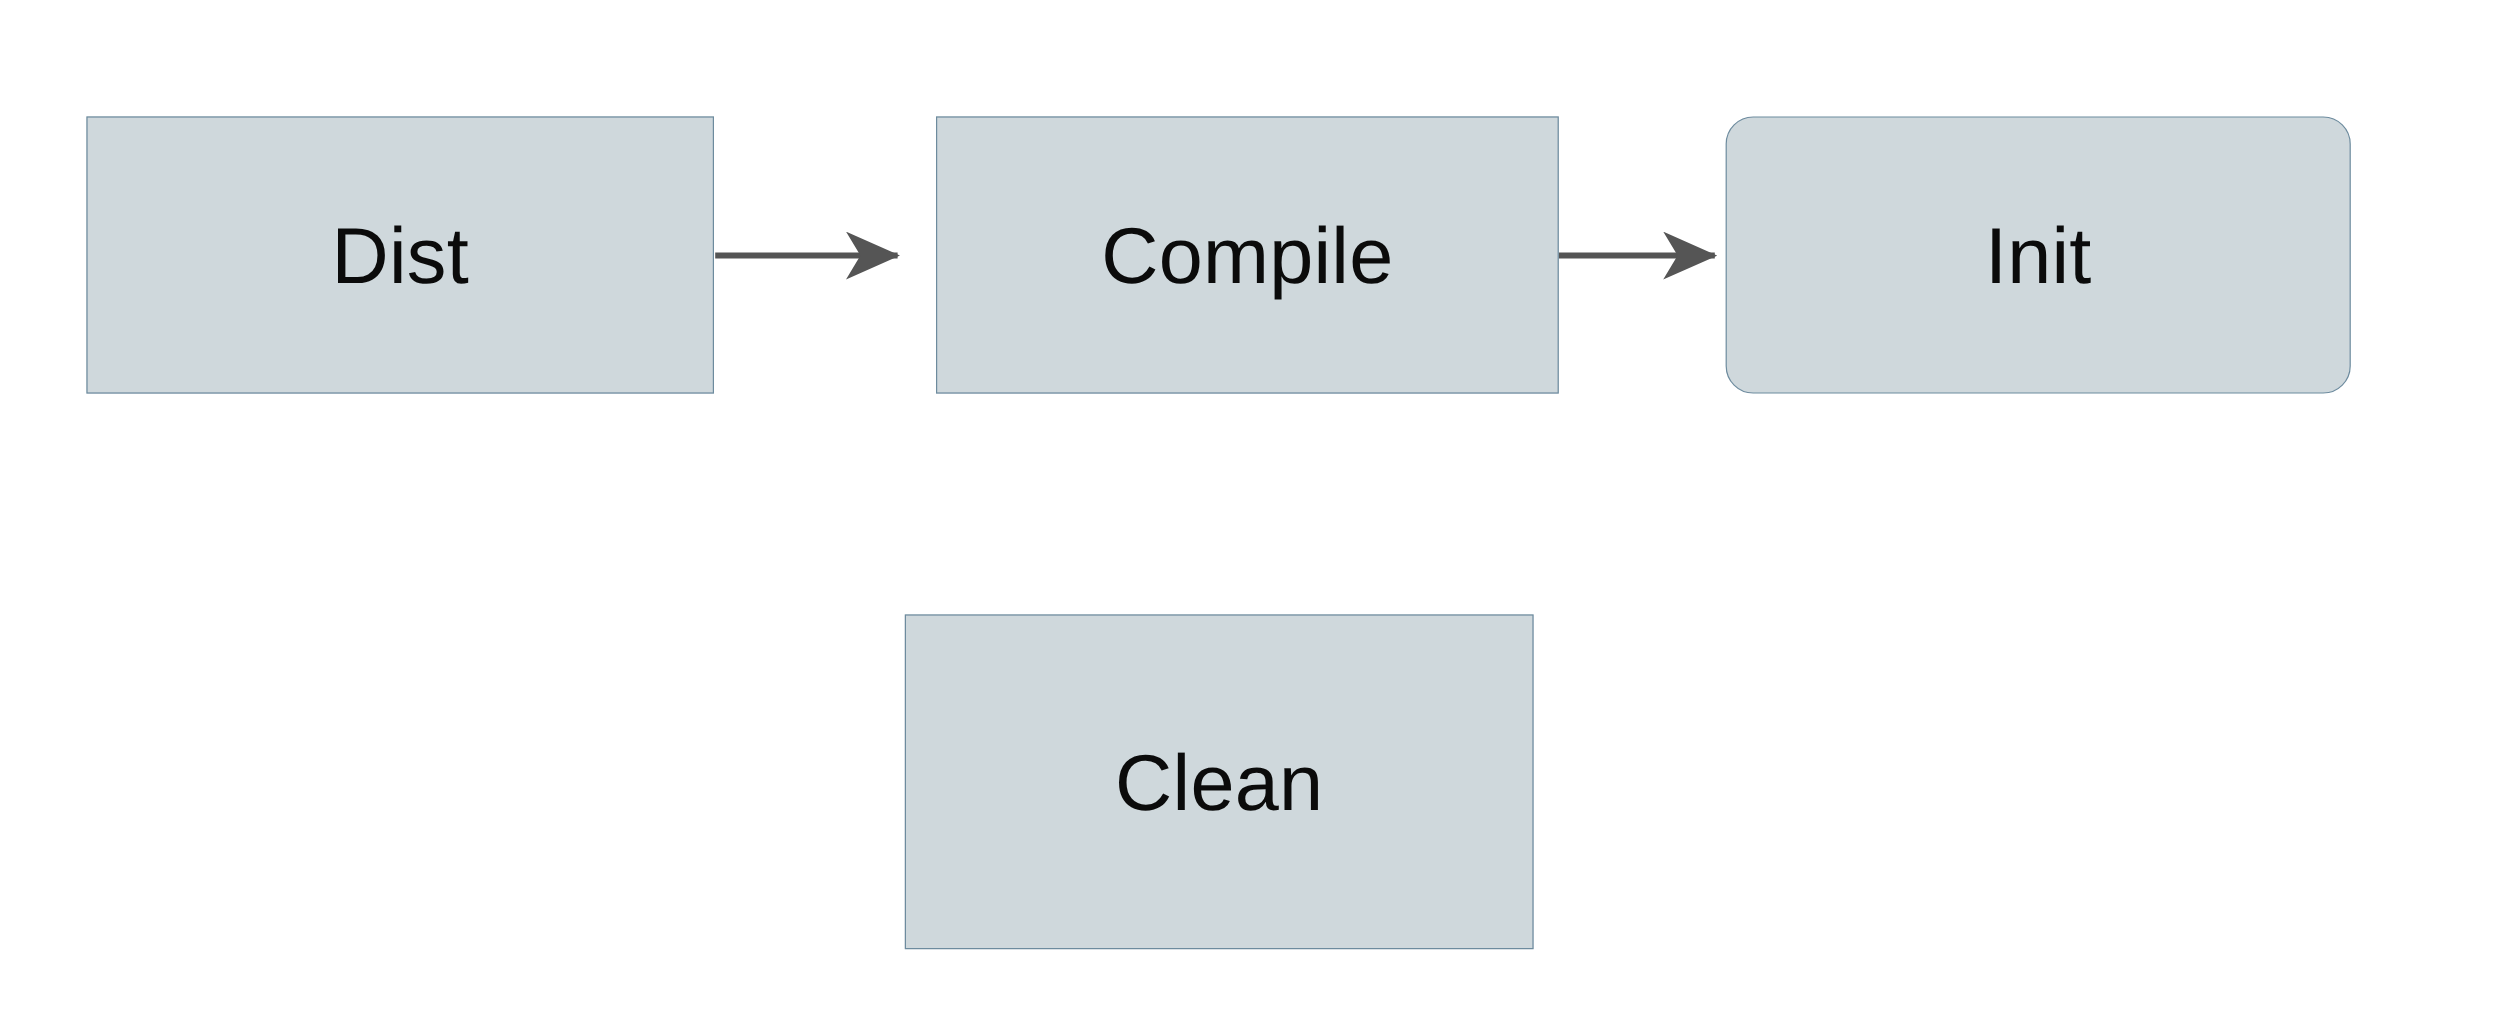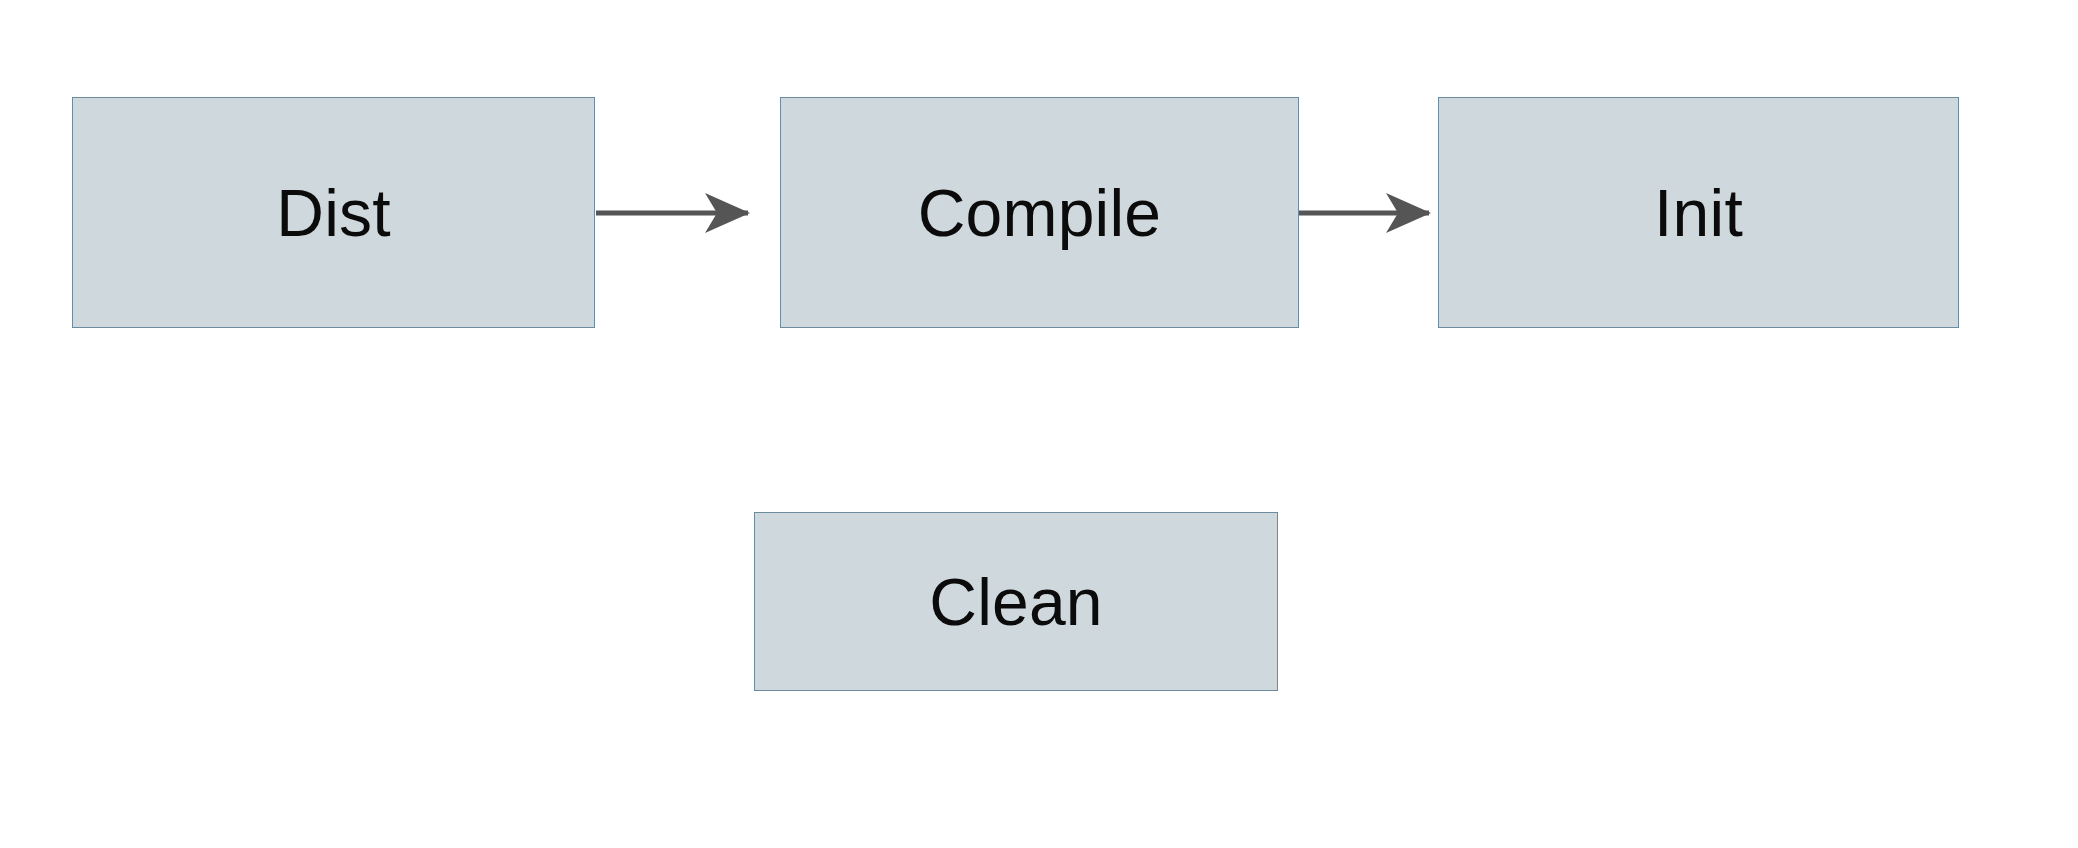--- a/index.html
+++ b/index.html
@@ -68,21 +68,21 @@
   </svg>
 
   <div class="node" style="left:72px; top:97px; width:523px; height:231px;">
     <span class="node-label">Dist</span>
   </div>
 
   <div class="node" style="left:757px; top:97px; width:519px; height:231px;margin-left:23px;">
     <span class="node-label">Compile</span>
   </div>
 
-  <div class="node" style="left:1438px; top:97px; width:521px; height:231px;">
+  <div class="node" style="left:1438px; top:97px; width:521px; height:231px;border-radius:23px;">
     <span class="node-label">Init</span>
   </div>
 
-  <div class="node" style="left:754px; top:512px; width:524px; height:179px;">
+  <div class="node" style="left:754px; top:512px; width:524px; height:279px;">
     <span class="node-label">Clean</span>
   </div>
 
 </div>
 
 </body></html>

